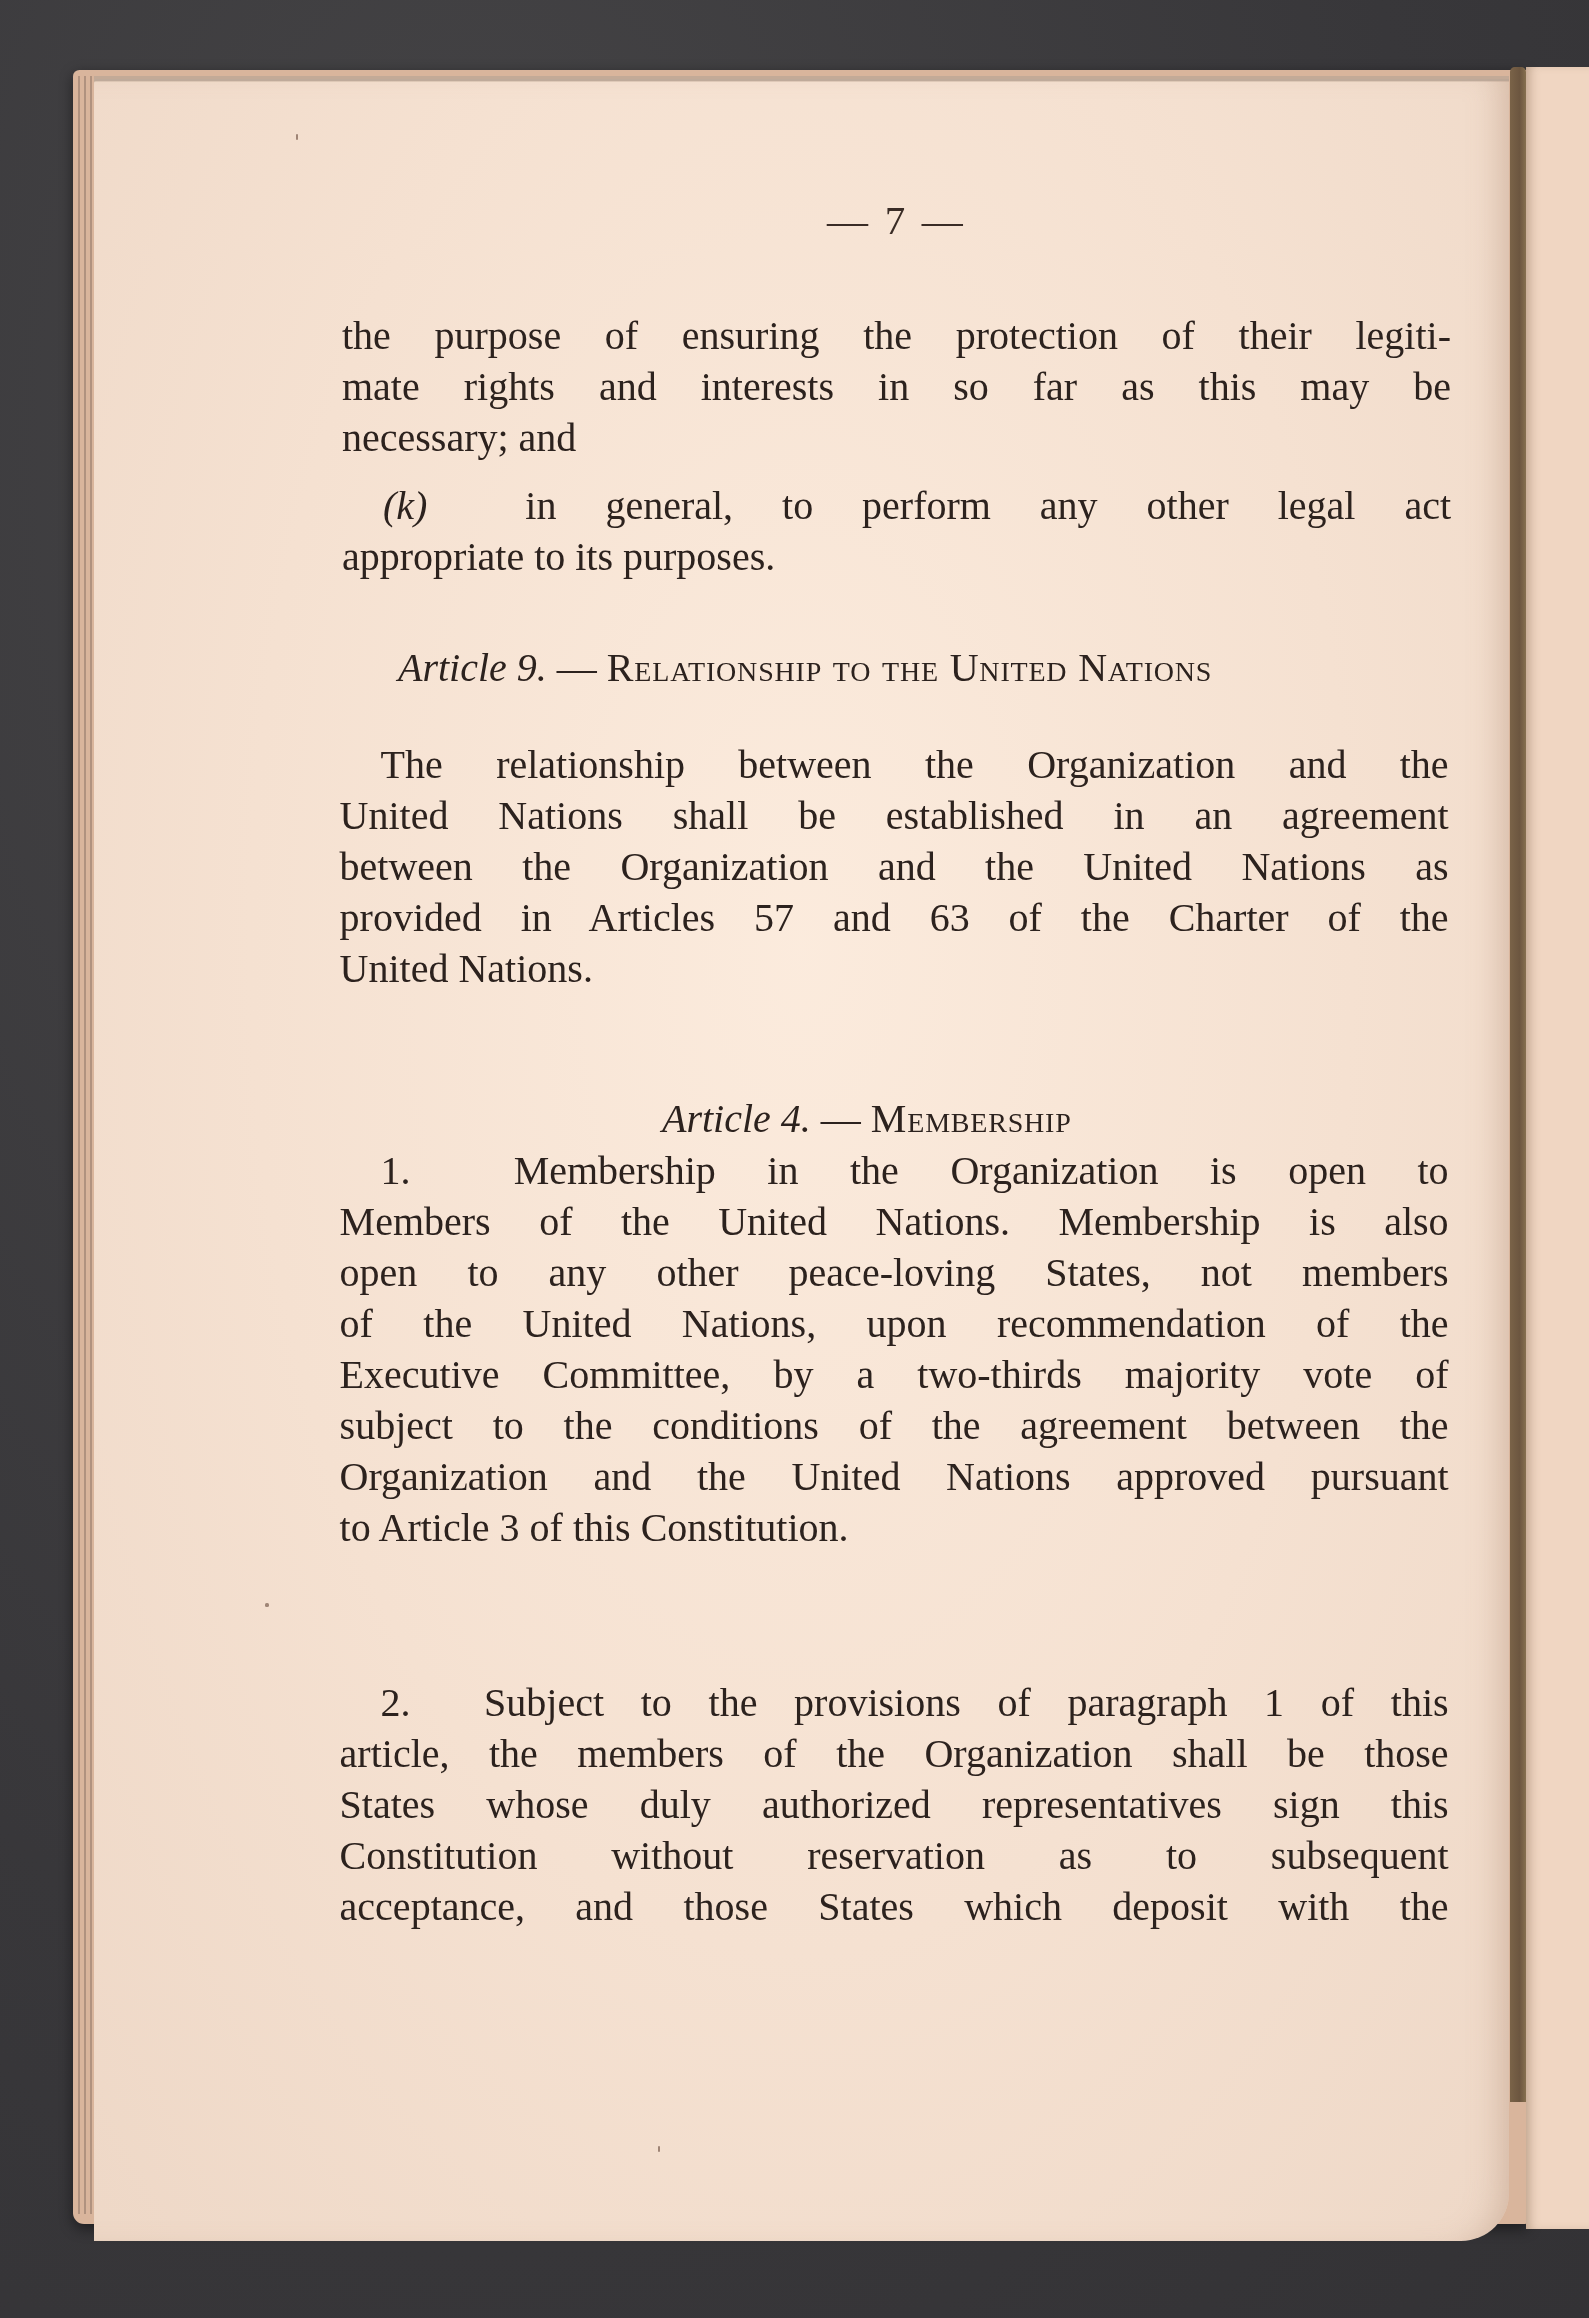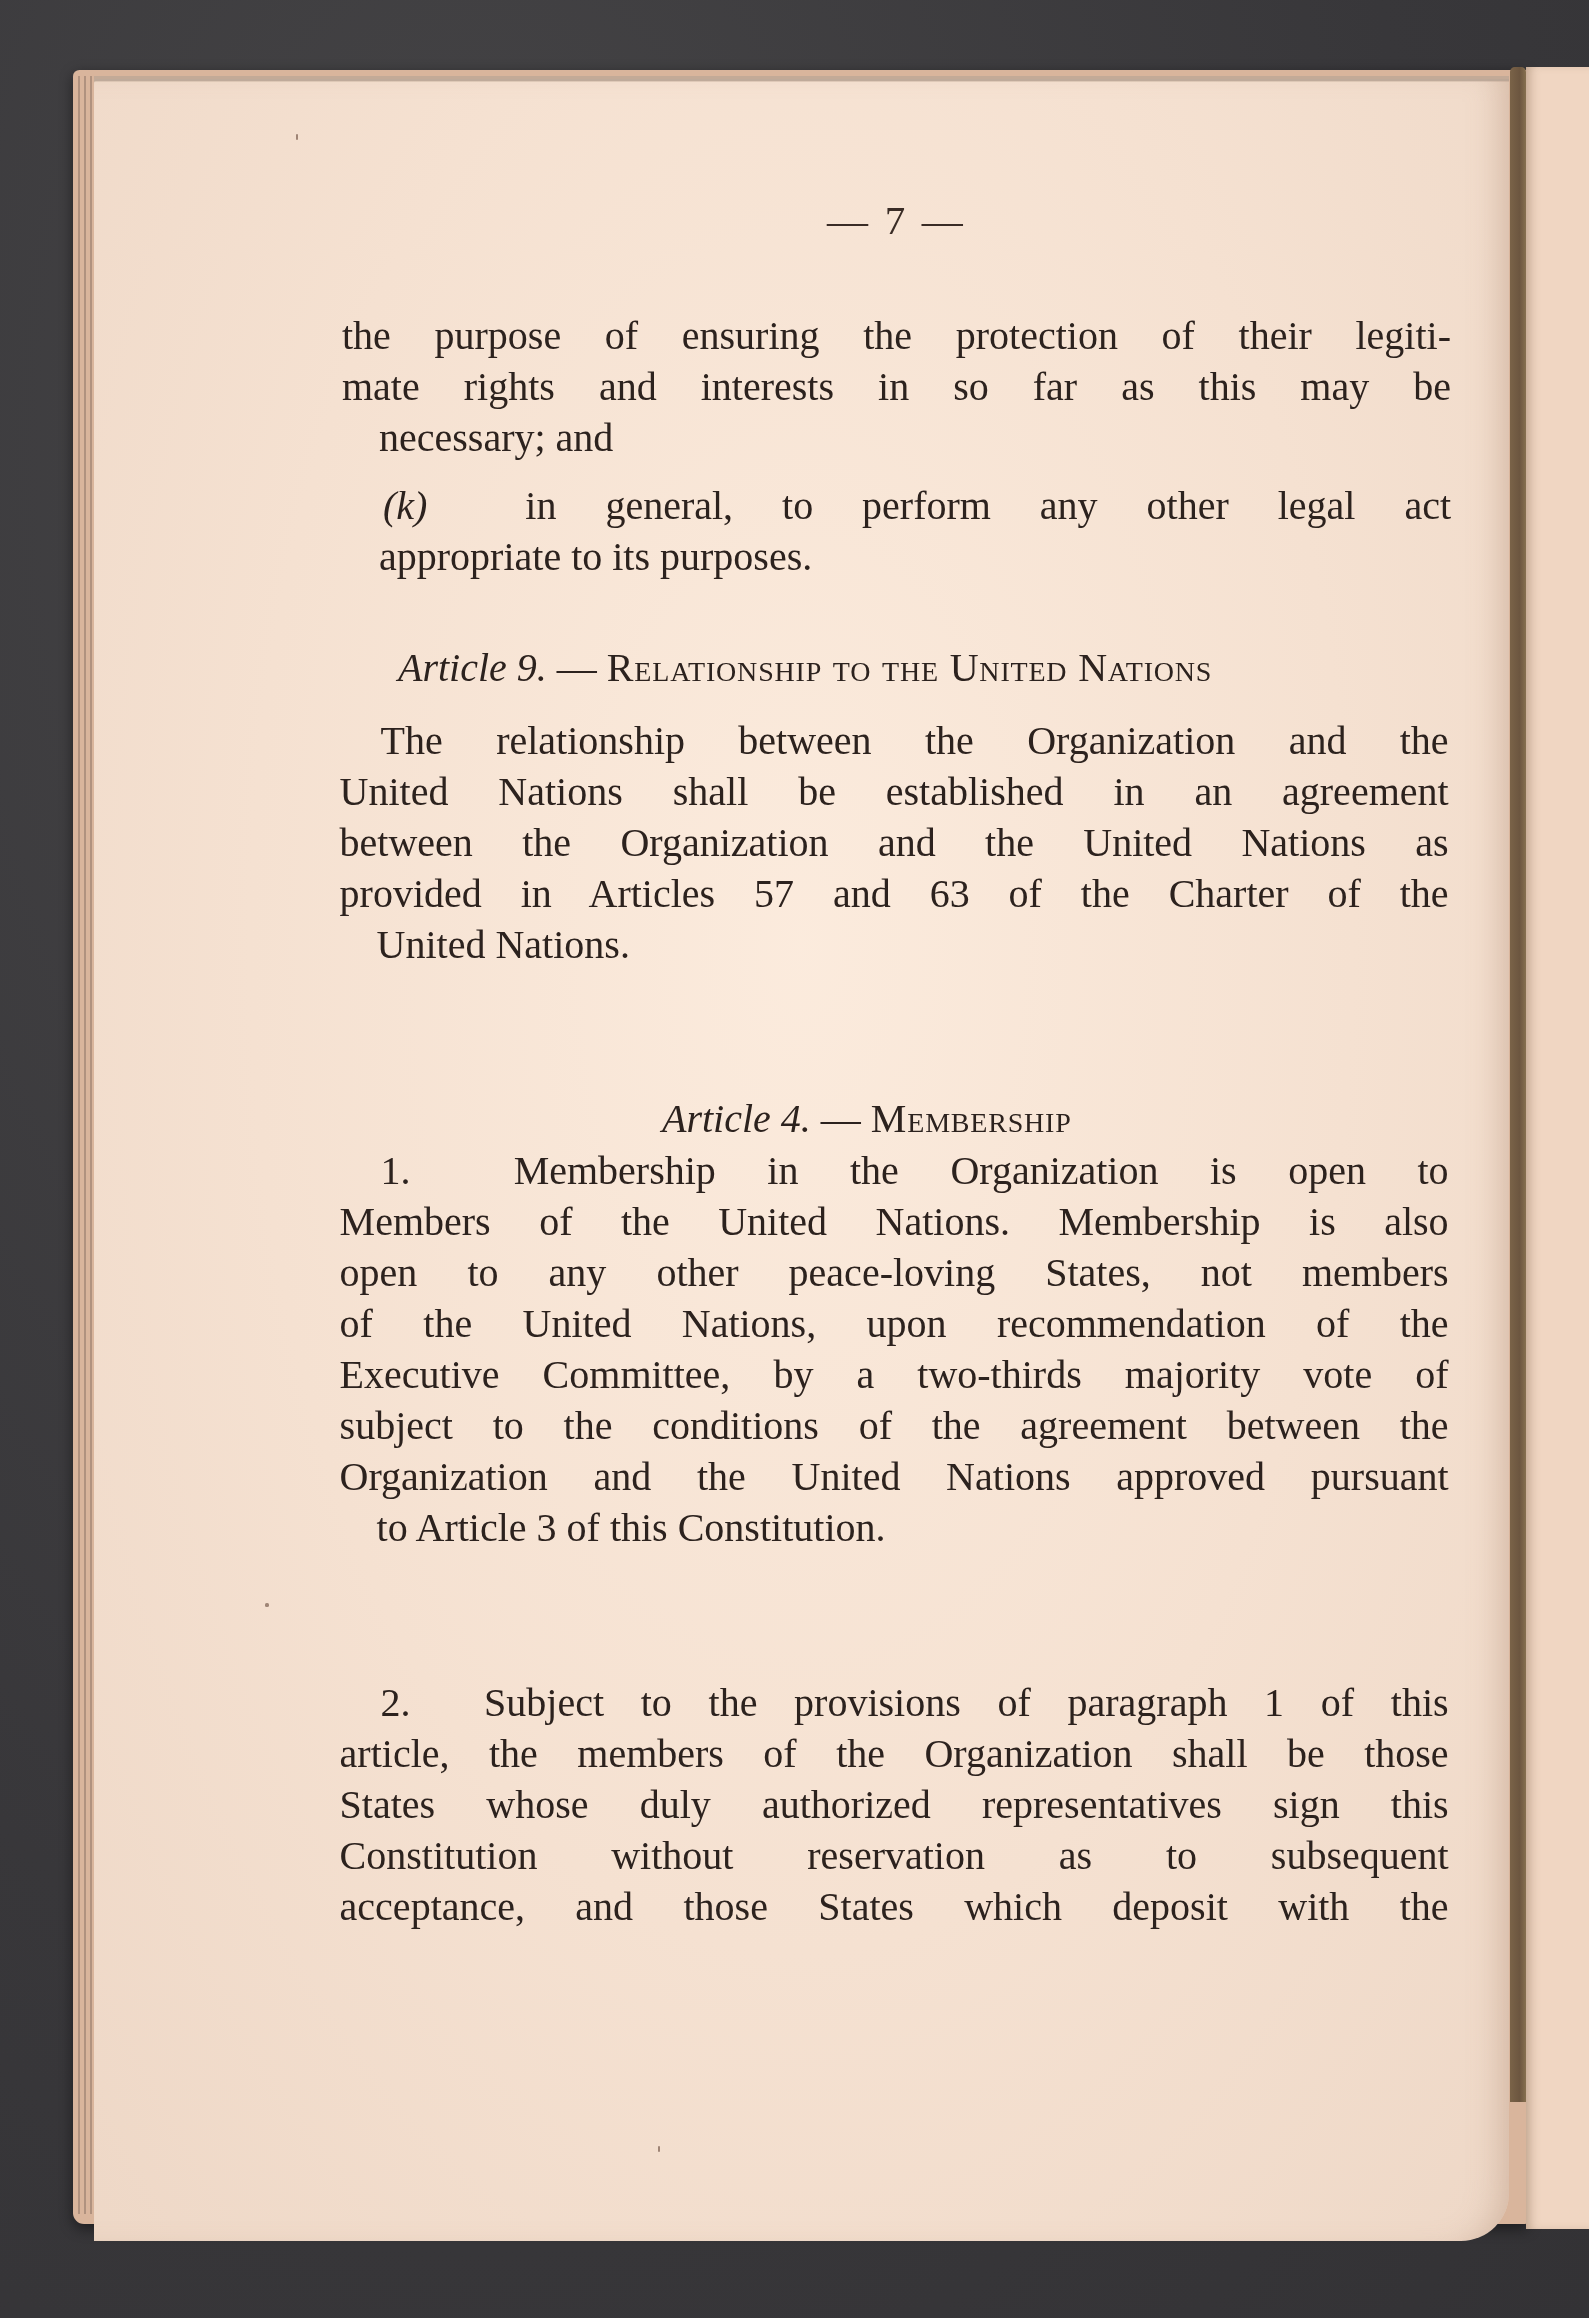--- a/index.html
+++ b/index.html
@@ -109,21 +109,20 @@
     text-align-last: justify;
   }
   .block .line {
     display: block;
     text-align: justify;
     text-align-last: justify;
     white-space: nowrap;
   }
   .block .line.last {
     text-align-last: left;
-    margin-left: 37px;
   }
   .heading {
     position: absolute;
     font-size: 40px;
     line-height: 51px;
     white-space: nowrap;
   }
   .heading .art {
     font-style: italic;
   }
@@ -175,21 +174,21 @@
     <span class="line last">appropriate to its purposes.</span>
   </div>
 
   <div class="heading" style="left:56px; top:642px;">
     <span class="art">Article 9.</span>
     <span>—</span>
     <span class="title">Relationship to the United Nations</span>
   </div>
 
   <div class="block" style="top:715px; left:-2.4px;">
-    <span class="line" style="padding-left:41px; box-sizing:border-box;">The relationship between the Organization and the</span>
+    <span class="line" style="padding-left:41px; box-sizing:border-box;margin-top:24px;">The relationship between the Organization and the</span>
     <span class="line">United Nations shall be established in an agreement</span>
     <span class="line">between the Organization and the United Nations as</span>
     <span class="line">provided in Articles 57 and 63 of the Charter of the</span>
     <span class="line last">United Nations.</span>
   </div>
 
   <div class="heading" style="left:320px; top:1073px;margin-top:20px;">
     <span class="art">Article 4.</span>
     <span>—</span>
     <span class="title">Membership</span>

